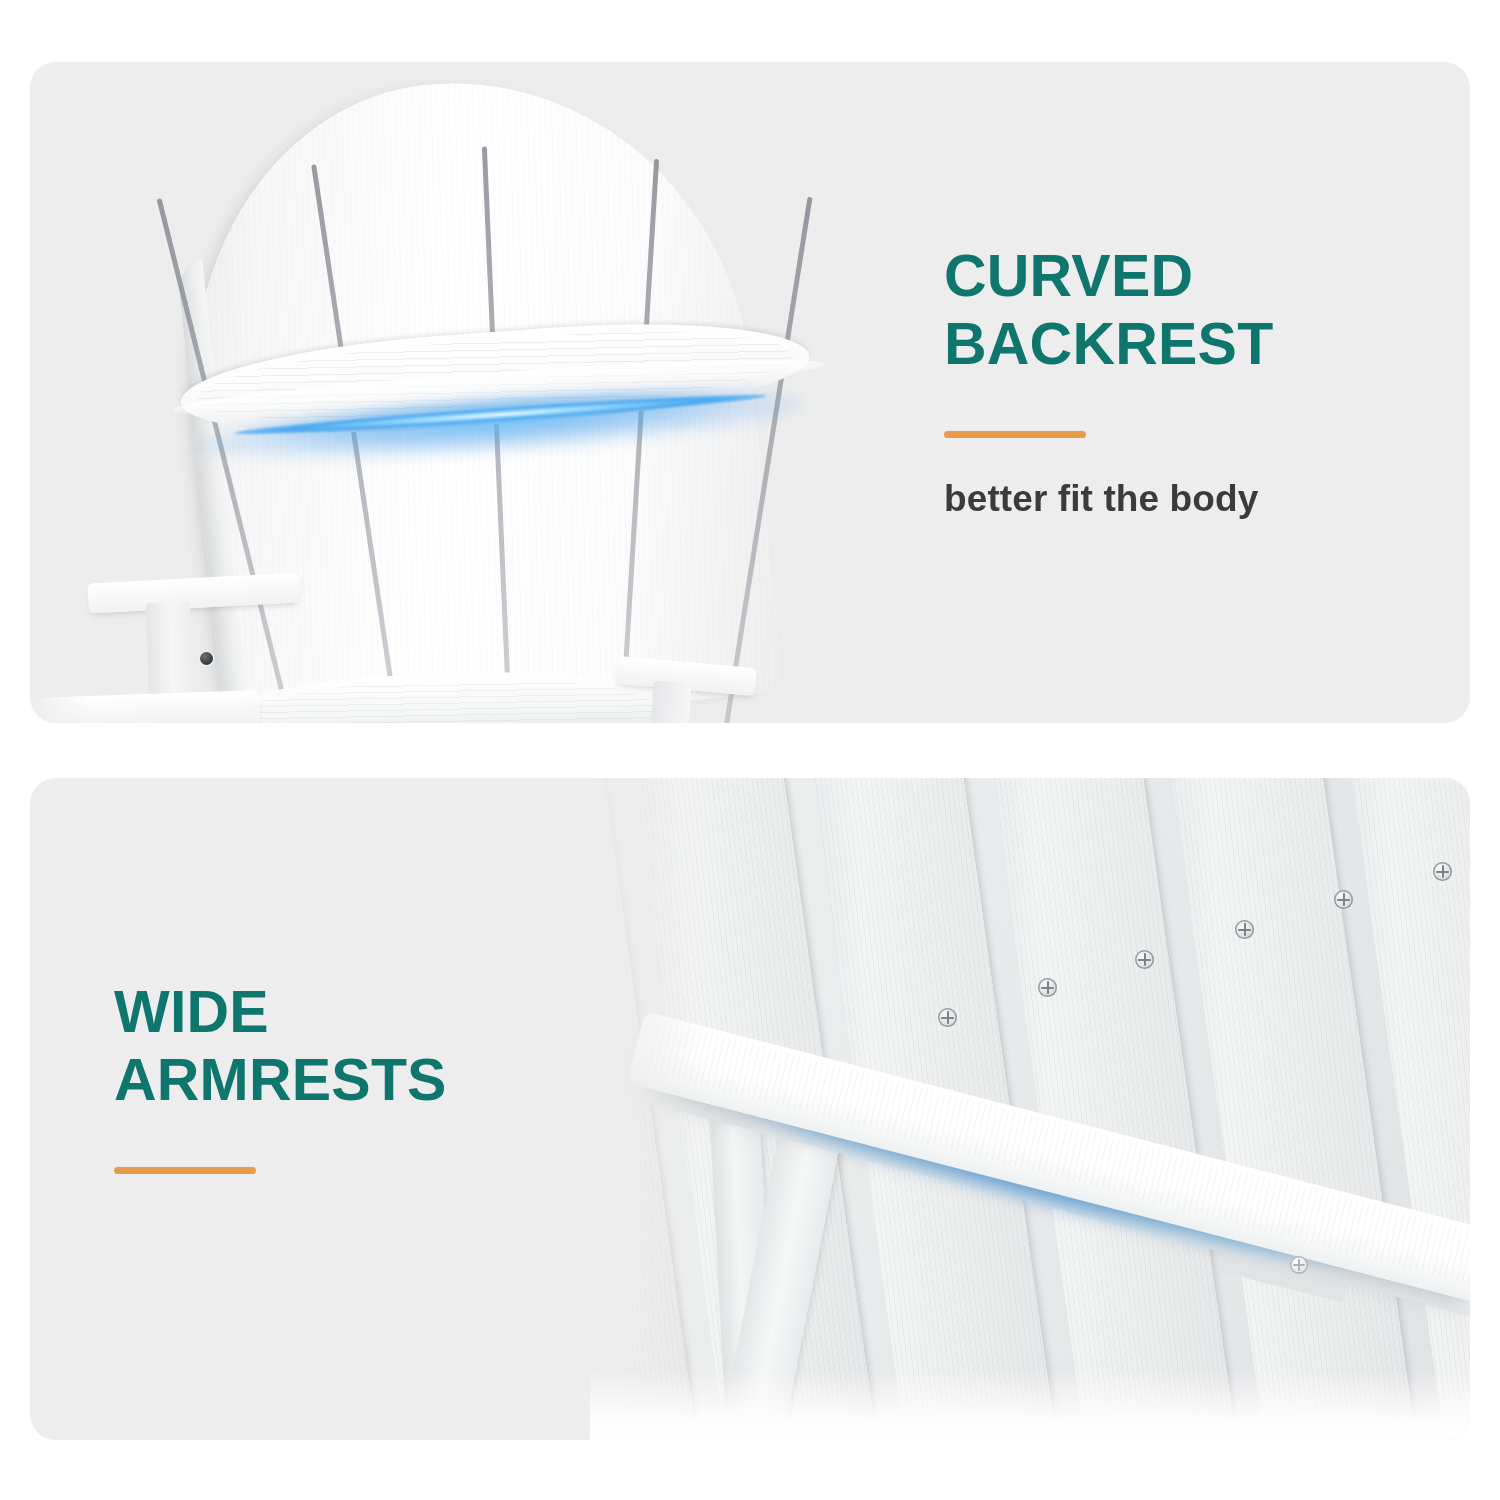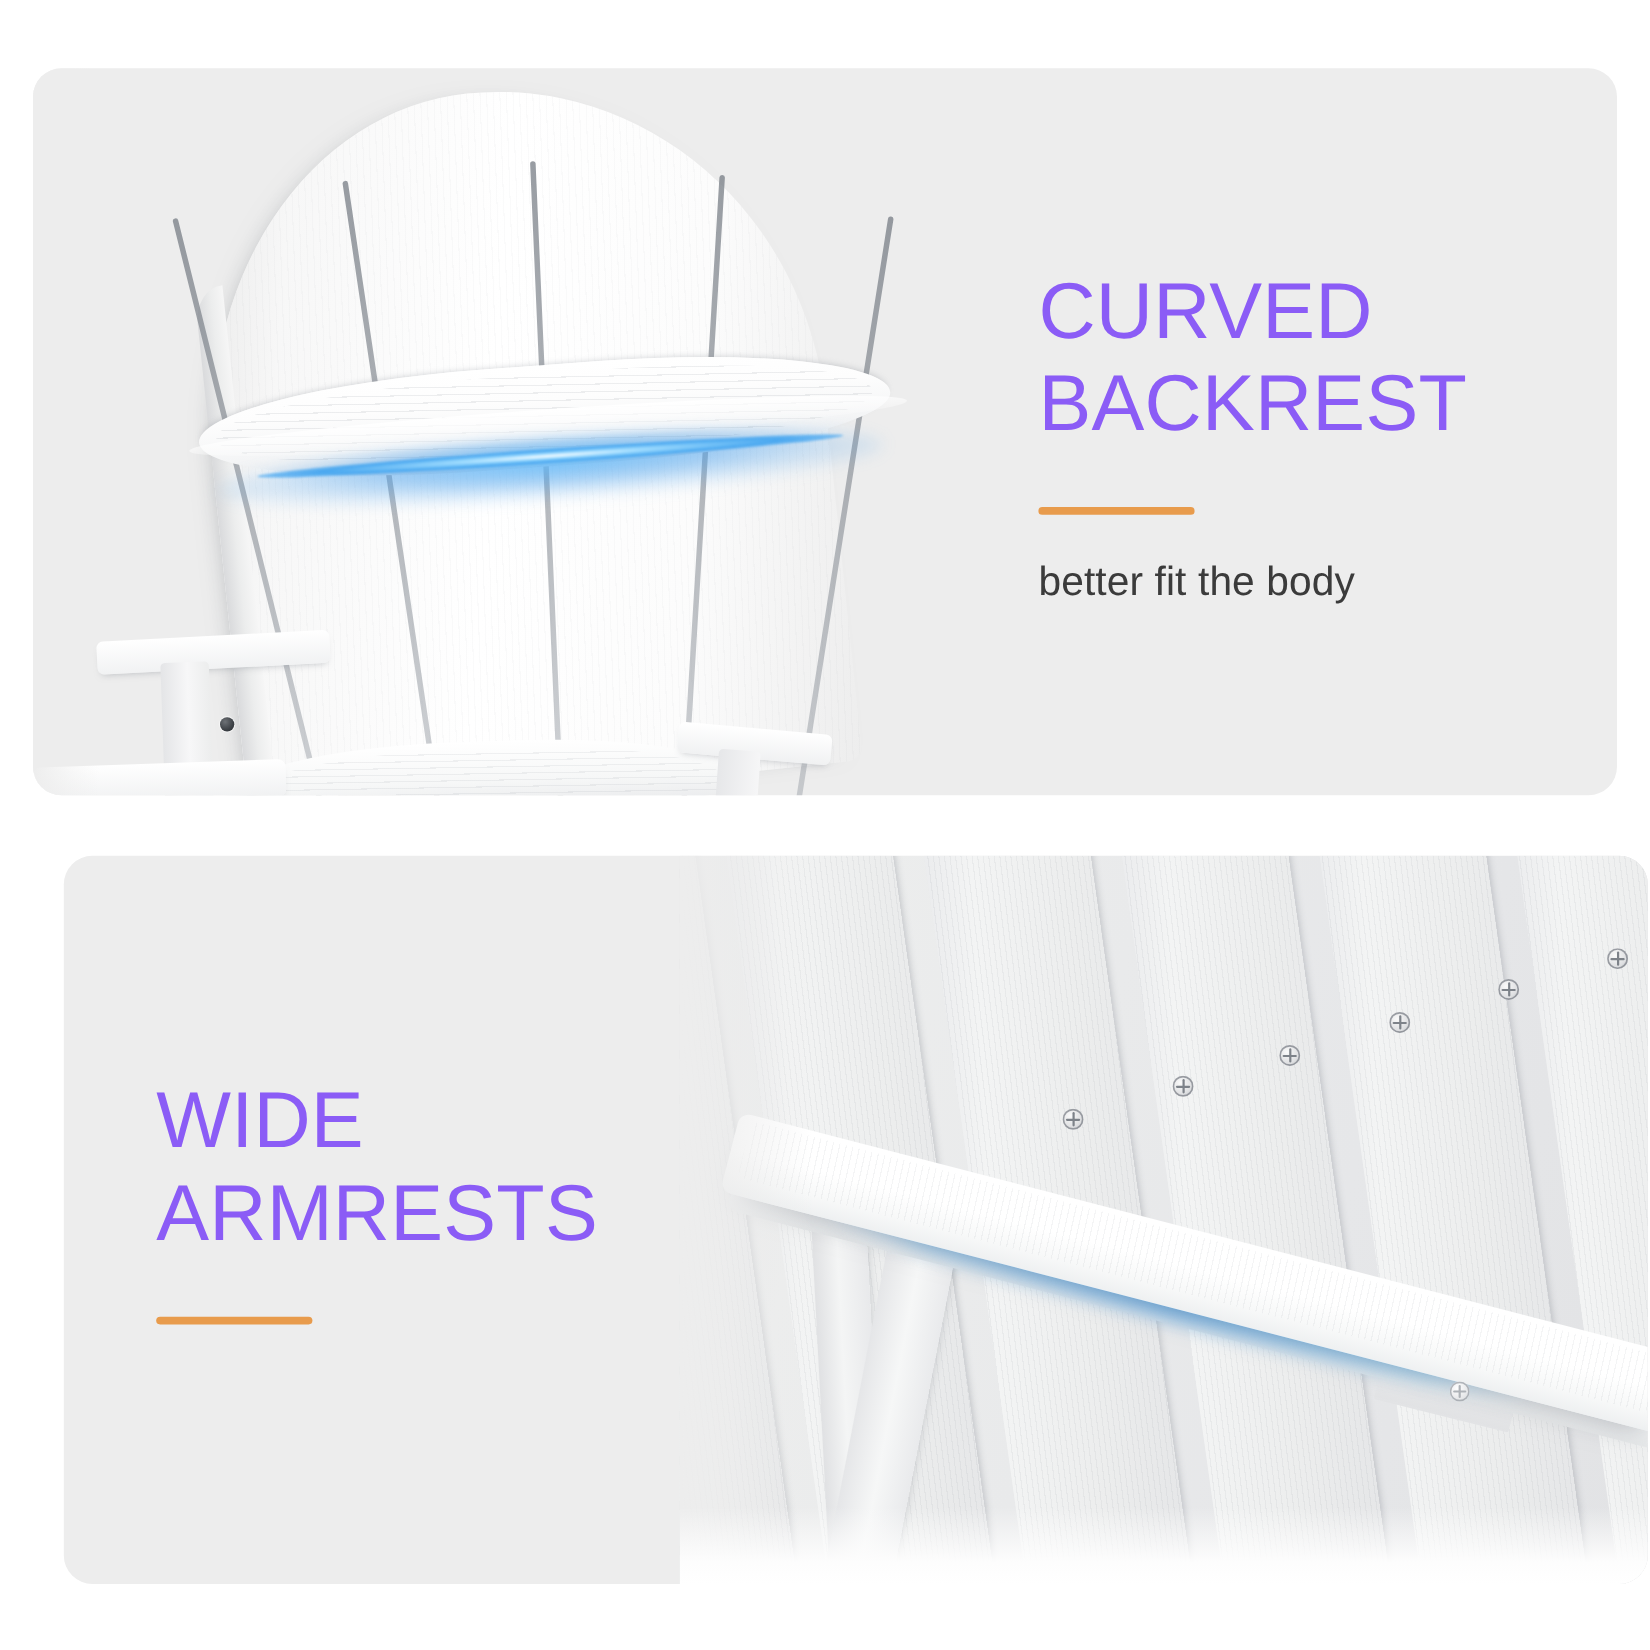--- a/index.html
+++ b/index.html
@@ -17,46 +17,46 @@
   }
 
   
   .panel {
     position: absolute;
     background: #ededed;
     border-radius: 26px;
     overflow: hidden;
   }
   #panel-top    { left: 30px; top: 62px;  width: 1440px; height: 661px; }
-  #panel-bottom { left: 30px; top: 778px; width: 1440px; height: 662px; margin-left: 28px; }
+  #panel-bottom { left: 30px; top: 778px; width: 1440px; height: 662px; }
 
   
   .text-block { position: absolute; }
   #text-curved   { left: 914px; top: 180px; width: 500px; }
   #text-armrests { left: 84px;  top: 200px; width: 560px; }
 
   .headline {
-    font-size: 72px;
-    font-weight: normal;
+    font-size: 59px;
+    font-weight: bold;
     line-height: 1.16;
     letter-spacing: 0.2px;
-    color: #8b5cf6;
+    color: #0f766e;
     margin: 0;
     white-space: pre-line;
   }
   .divider {
     width: 142px;
     height: 7px;
     border-radius: 4px;
     background: #e89b4c;
     margin: 52px 0 40px 0;
   }
   .subline {
     font-size: 37px;
-    font-weight: normal;
+    font-weight: bold;
     color: #3b3b3b;
     margin: 0;
     letter-spacing: 0.1px;
   }
 
   
   #photo-backrest {
     position: absolute;
     left: 0; top: 0;
     width: 880px; height: 661px;

